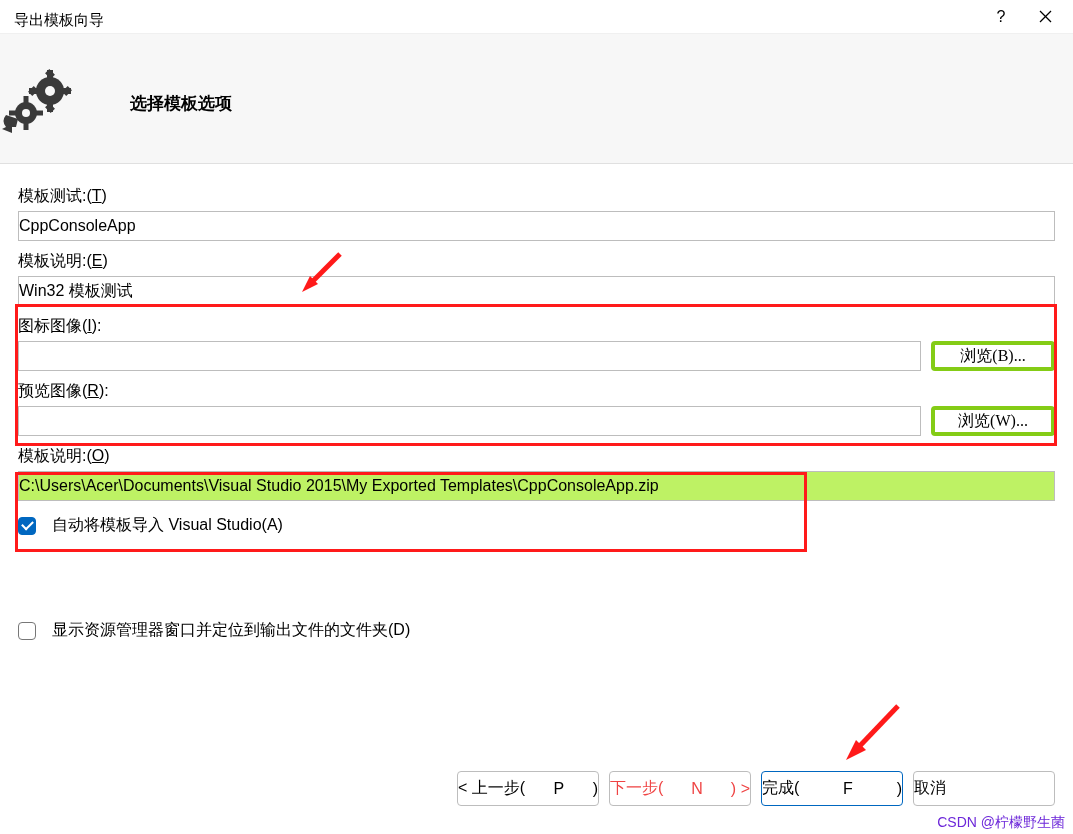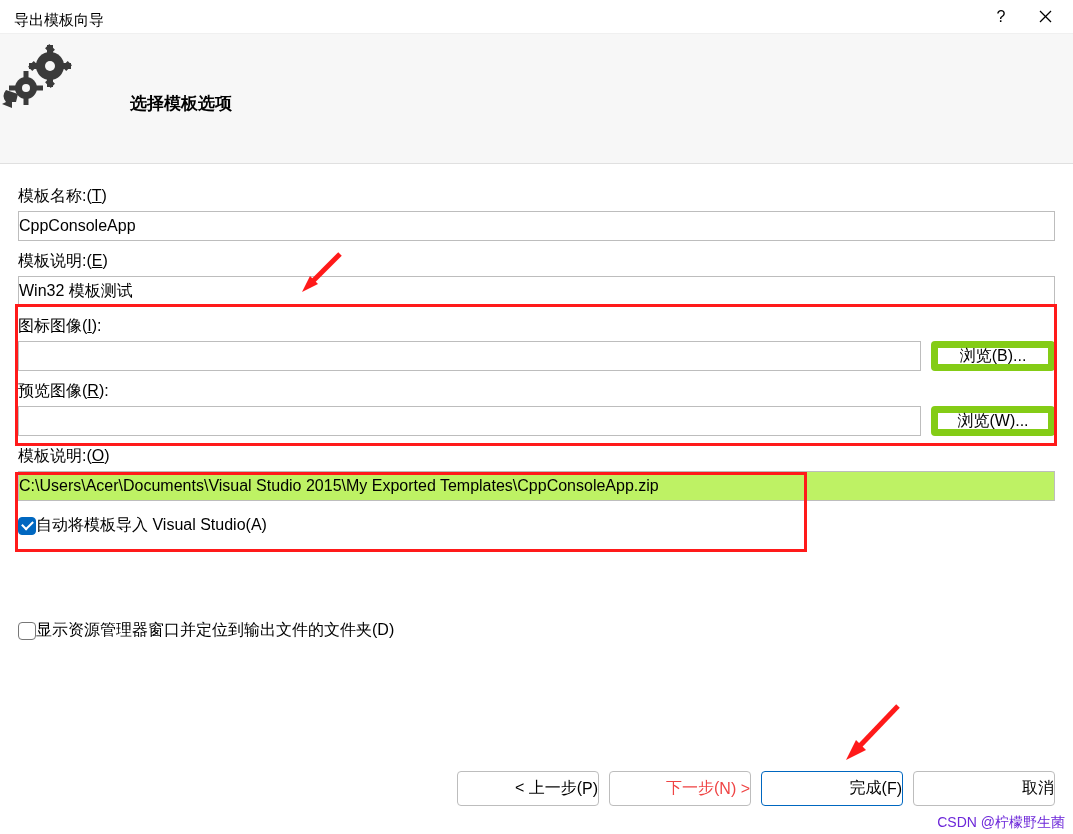--- a/index.html
+++ b/index.html
@@ -26,21 +26,21 @@
   .titlebar-btn {
     width: 44px; height: 32px;
     display: flex; align-items: center; justify-content: center;
     font-size: 16px;
   }
   .header-area {
     height: 130px;
     background: #f7f7f7;
     border-bottom: 1px solid #e0e0e0;
     display: flex;
-    align-items: flex-start;
+    align-items: center;
     padding: 8px 8px 0 0;
     position: relative;
   }
   .gear-icon { margin: 2px 0 0 0; }
   .page-title {
     font-weight: bold;
     font-size: 17px;
     position: absolute;
     left: 130px;
     top: 58px;
@@ -67,33 +67,33 @@
   .text-input.readonly { background: #bef264; }
   .row-with-btn {
     display: flex;
     gap: 10px;
     align-items: stretch;
   }
   .row-with-btn .text-input { flex: 1; }
   .browse-btn {
     width: 124px;
     height: 30px;
-    border: 7px solid #84cc16;
+    border: 4px solid #84cc16;
     background: #fff;
     border-radius: 4px;
     font-size: 16px;
-    font-family: Liberation Sans, sans-serif;
+    font-family: Liberation Serif, serif;
     display: flex;
     align-items: center;
     justify-content: center;
   }
   .checkbox-row {
     display: flex;
     align-items: center;
-    gap: 0;
+    gap: 16px;
     margin-top: 14px;
   }
   .checkbox {
     width: 18px; height: 18px;
     border: 1px solid #777;
     border-radius: 4px;
     display: flex;
     align-items: center;
     justify-content: center;
     flex-shrink: 0;
@@ -120,21 +120,21 @@
   .wizard-btn {
     width: 142px;
     height: 35px;
     border: 1px solid #bdbdbd;
     background: #fff;
     border-radius: 4px;
     font-size: 16px;
     font-family: inherit;
     display: flex;
     align-items: center;
-    justify-content: flex-end;
+    justify-content: space-between;
   }
   .wizard-btn.primary { border-color: #0067c0; }
   .wizard-btn.disabled { color: #ef4444; }
   .watermark {
     position: absolute;
     bottom: 2px;
     right: 8px;
     font-size: 14px;
     color: #6d28d9;
     pointer-events: none;
@@ -192,21 +192,21 @@
       <path d="M 6 58 Q 1 52 6 46 L 18 50 L 16 58 Z"></path>
       <polygon points="2,60 12,55 12,64"></polygon>
     </g>
   </svg>
   <div class="page-title">选择模板选项</div>
 </div>
 
 <div class="content">
 
   <label class="field-label">
-    <span>模板名称:(</span><span class="mnemonic">T</span><span>)</span>
+    <span>模板测试:(</span><span class="mnemonic">T</span><span>)</span>
   </label>
   <input class="text-input" value="CppConsoleApp" style="">
 
   <label class="field-label">
     <span>模板说明:(</span><span class="mnemonic">E</span><span>)</span>
   </label>
   <input class="text-input" value="Win32 模板测试" style="">
 
   <label class="field-label">
     <span>图标图像(</span><span class="mnemonic">I</span><span>):</span>

